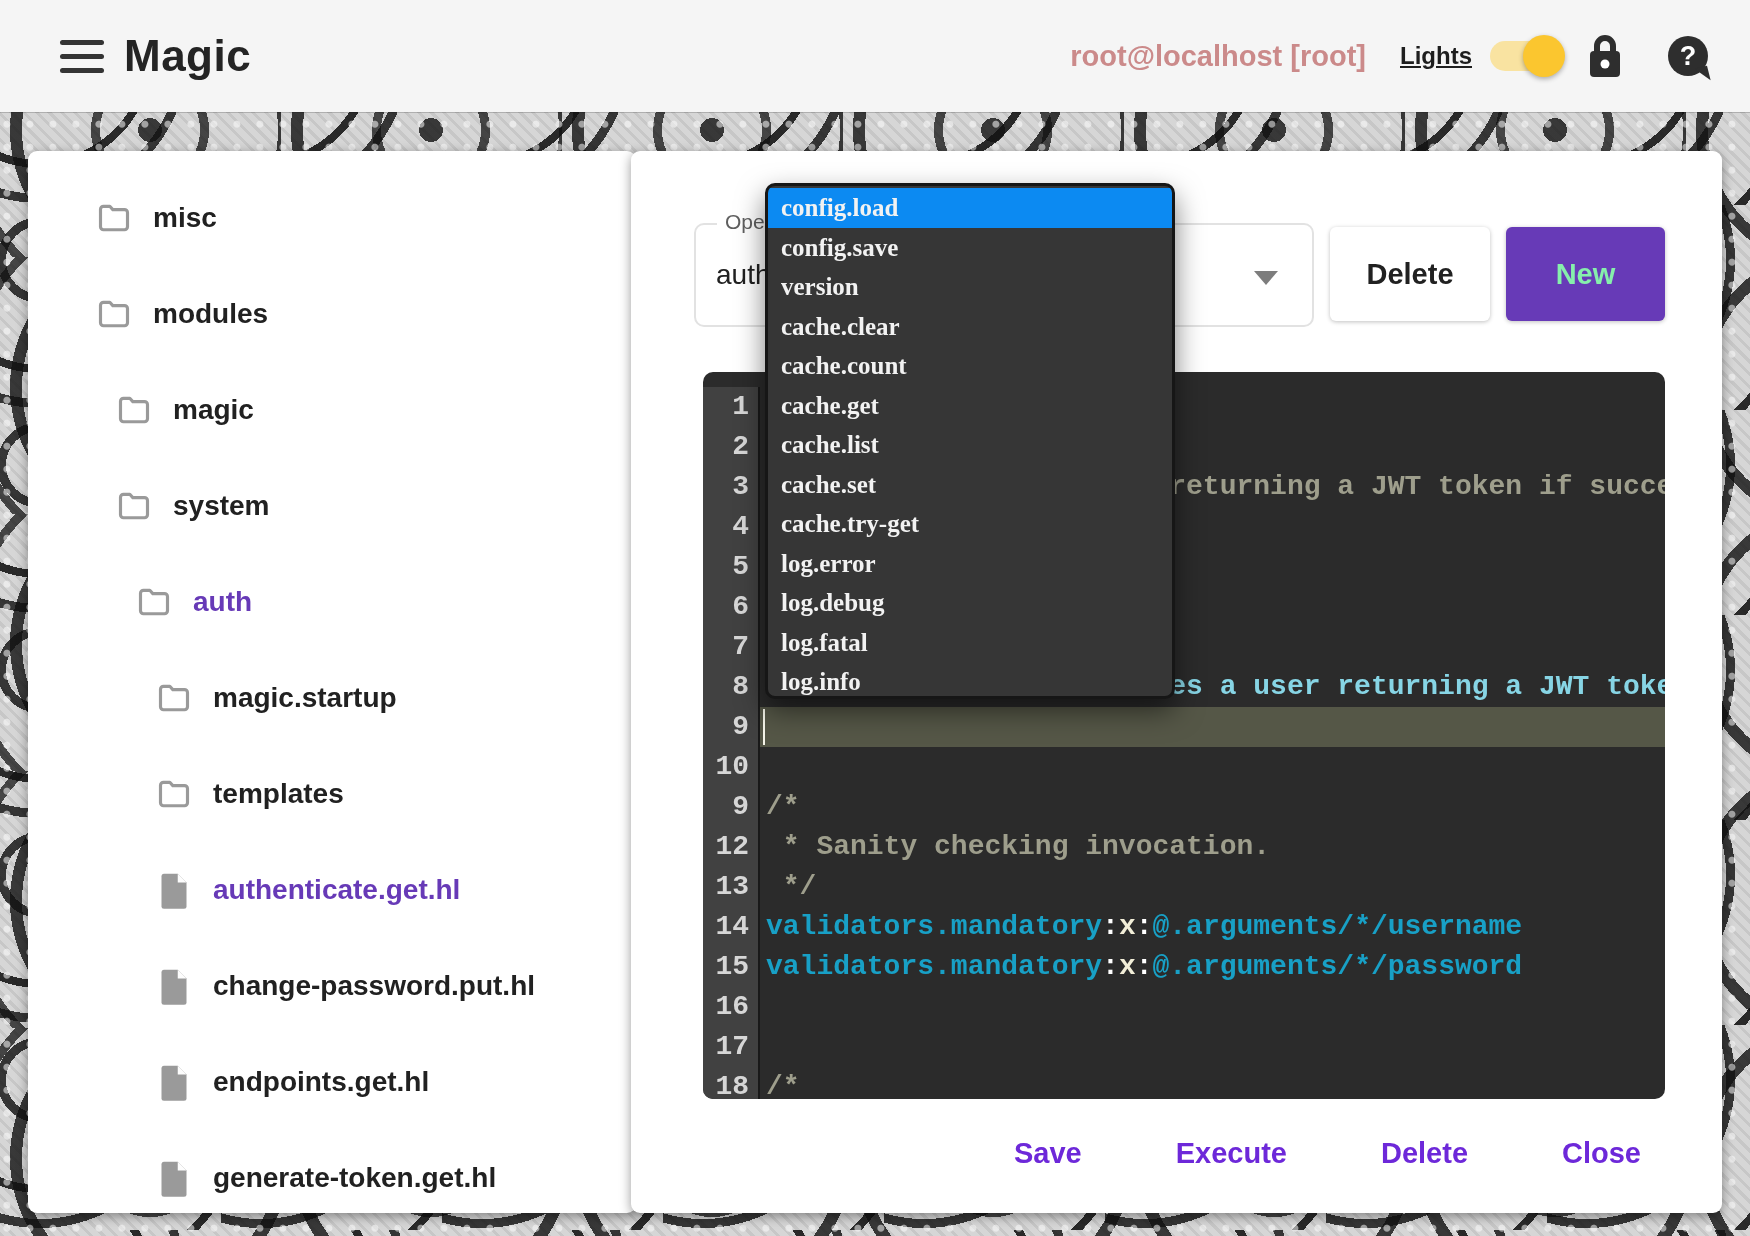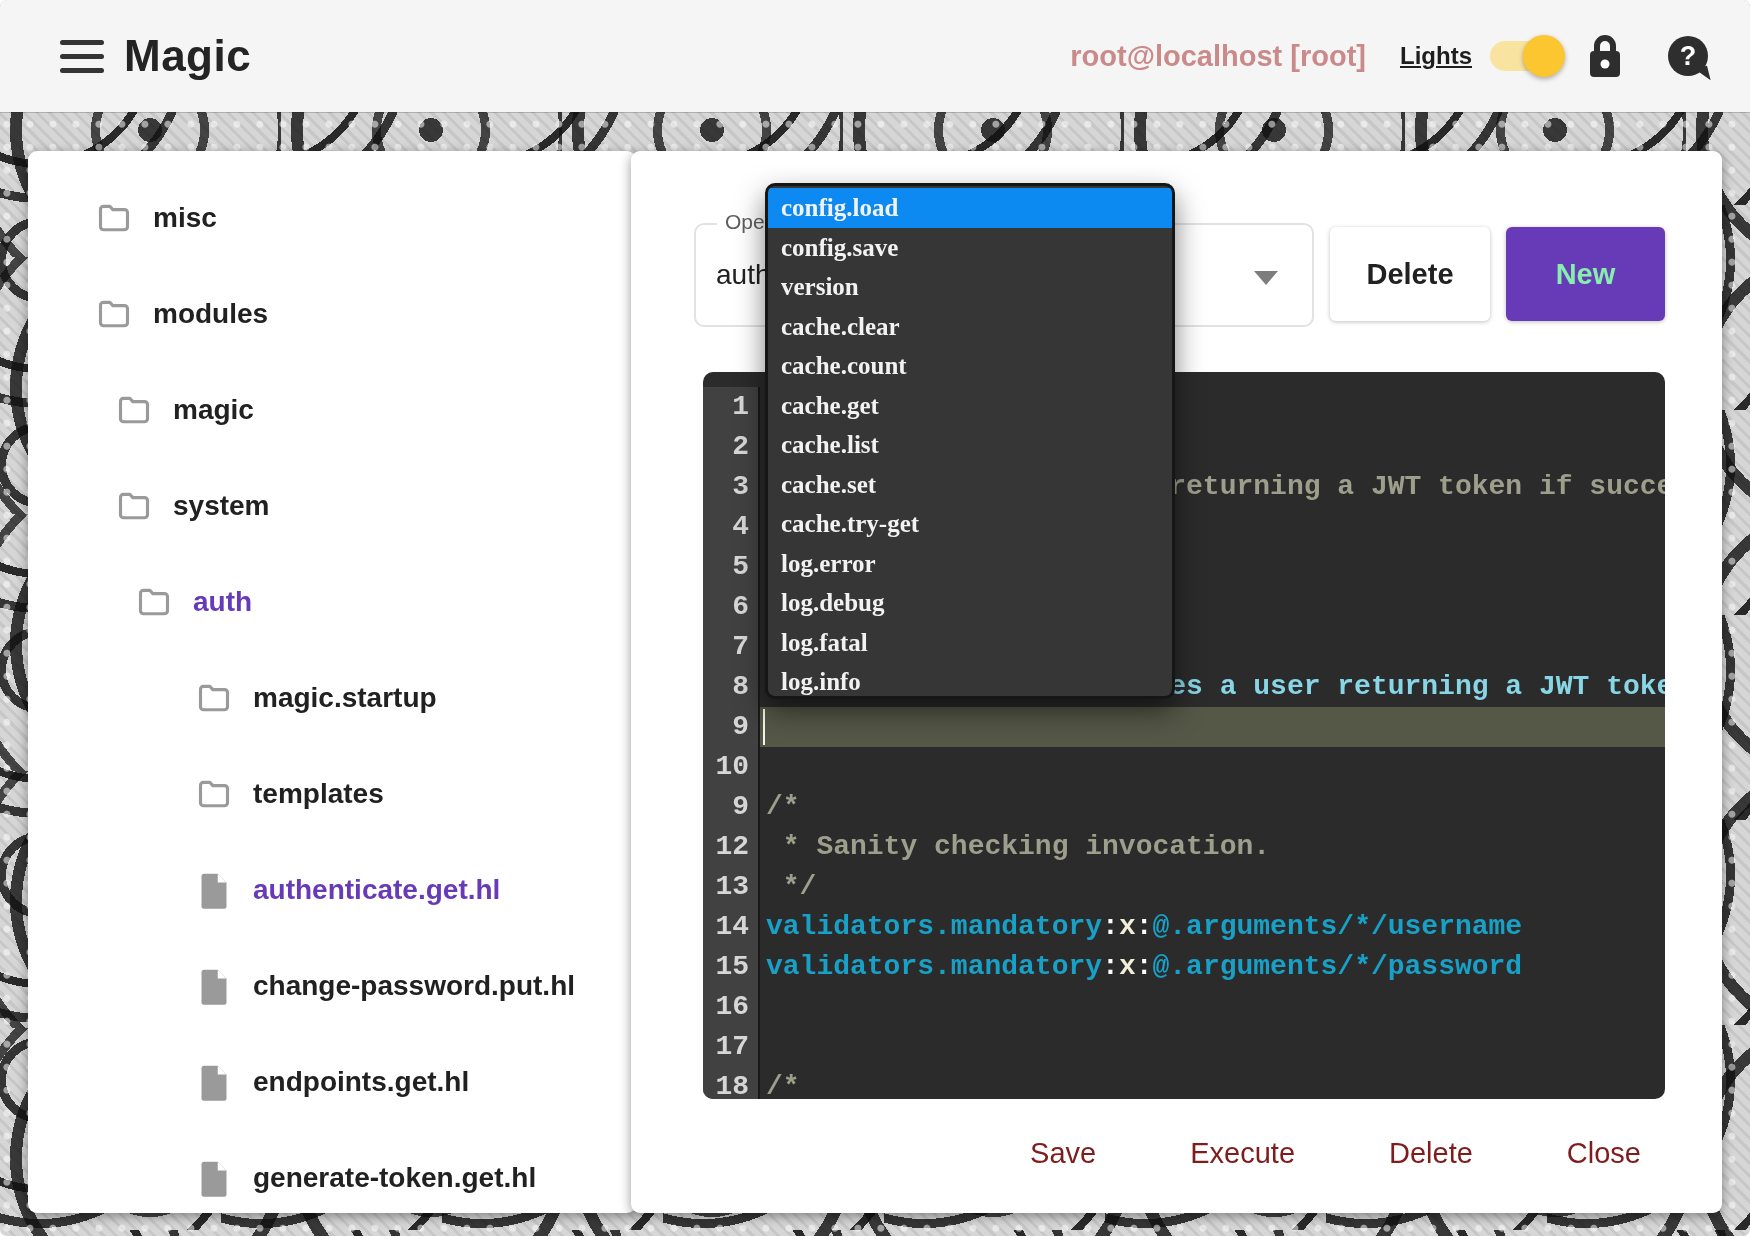--- a/index.html
+++ b/index.html
@@ -6,21 +6,20 @@
   html,body { width:1750px; height:1236px; }
   body { font-family:"Liberation Sans", sans-serif; }
   .screen { position:relative; width:1750px; height:1236px; overflow:hidden;
     background-color:#d6d6d6;
     background-image:
       radial-gradient(circle at 30% 40%, rgba(250,250,250,.55) 0 3px, transparent 4px),
       repeating-radial-gradient(circle at 40px 55px, rgba(18,18,18,.88) 0 8px, transparent 8px 34px, rgba(18,18,18,.82) 34px 43px, transparent 43px 105px),
       repeating-radial-gradient(circle at 150px 130px, rgba(12,12,12,.78) 0 12px, transparent 12px 50px, rgba(12,12,12,.72) 50px 59px, transparent 59px 128px),
       repeating-linear-gradient(45deg, rgba(0,0,0,.07) 0 3px, transparent 3px 9px);
     background-size: 23px 23px, 221px 205px, 281px 257px, auto;
-    border-radius: 7px;
   }
 
   
   .topbar { position:absolute; left:0; top:0; width:1750px; height:112px; background:#f5f5f5;
     display:flex; align-items:center; padding:0 42px 0 60px; box-shadow:0 1px 0 rgba(0,0,0,.18); z-index:40; }
   .hamburger { width:44px; height:33px; display:flex; flex-direction:column; justify-content:space-between; cursor:pointer; }
   .hamburger div { height:5px; border-radius:3px; background:#343434; }
   .app-title { font-size:44px; font-weight:700; color:#242424; margin-left:20px; letter-spacing:.5px; }
   .topbar-spacer { flex:1; }
   .user-label { font-size:29px; font-weight:700; color:#cb8a8a; margin-right:34px; }
@@ -41,21 +40,21 @@
   .main-card { left:631px; top:151px; width:1091px; height:1062px; }
 
   
   .tree-item { display:flex; align-items:center; height:96px; cursor:pointer; }
   .tree-item .iconbox { width:42px; display:flex; justify-content:center; flex:0 0 42px; }
   .tree-item .tree-label { margin-left:18px; font-size:28px; font-weight:600; color:#212121; white-space:nowrap; }
   .tree-item.active .tree-label { color:#673ab7; }
   .tree-item.lvl0 { padding-left:65px; }
   .tree-item.lvl1 { padding-left:85px; }
   .tree-item.lvl2 { padding-left:105px; }
-  .tree-item.lvl3 { padding-left:125px;margin-left:40px; }
+  .tree-item.lvl3 { padding-left:125px; }
 
   
   .open-select { position:absolute; left:63px; top:72px; width:620px; height:104px;
     border:2px solid #e2e2e2; border-radius:10px; background:#fff; cursor:pointer; }
   .open-select .fld-label { position:absolute; top:-15px; left:21px; background:#fff; padding:0 8px;
     font-size:21px; color:#5f5f5f; }
   .open-select .fld-value { position:absolute; left:20px; top:0; height:100%; display:flex; align-items:center;
     font-size:28px; color:#212121; }
   .open-select .caret { position:absolute; right:34px; top:46px; width:0; height:0;
     border-left:12px solid transparent; border-right:12px solid transparent; border-top:14px solid #7d7d7d; }
@@ -75,21 +74,21 @@
   .cursor { position:absolute; left:3px; top:2px; width:2px; height:36px; background:#f5f5ea; }
   .tok-comment { color:#9e9e8c; }
   .tok-cyan { color:#87d5e5; }
   .tok-teal { color:#18a0c6; }
   .tok-white { color:#ffffff; }
   .tok-cream { color:#f2eed8; }
 
   
   .actions { position:absolute; right:75px; top:972px; display:flex; gap:82px; }
   .action-btn { border:none; background:transparent; font-family:"Liberation Sans",sans-serif;
-    font-size:29px; font-weight:400; color:#7f1d1d; cursor:pointer; padding:14px 6px; }
+    font-size:29px; font-weight:700; color:#6d28d9; cursor:pointer; padding:14px 6px; }
 
   
   .popup { position:absolute; left:765px; top:183px; width:410px; height:516px; background:#363636;
     border:3px solid #161616; border-radius:10px; overflow:hidden; z-index:60;
     box-shadow:0 12px 28px rgba(0,0,0,.5); padding-top:2px; }
   .popup-item { height:39.5px; line-height:39.5px; padding-left:13px; font-family:Liberation Serif, serif;
     font-size:25px; font-weight:700; color:#f2f2f2; white-space:nowrap; cursor:pointer; }
   .popup-item.selected { background:#0c8af2; }
 </style>
 </head>

